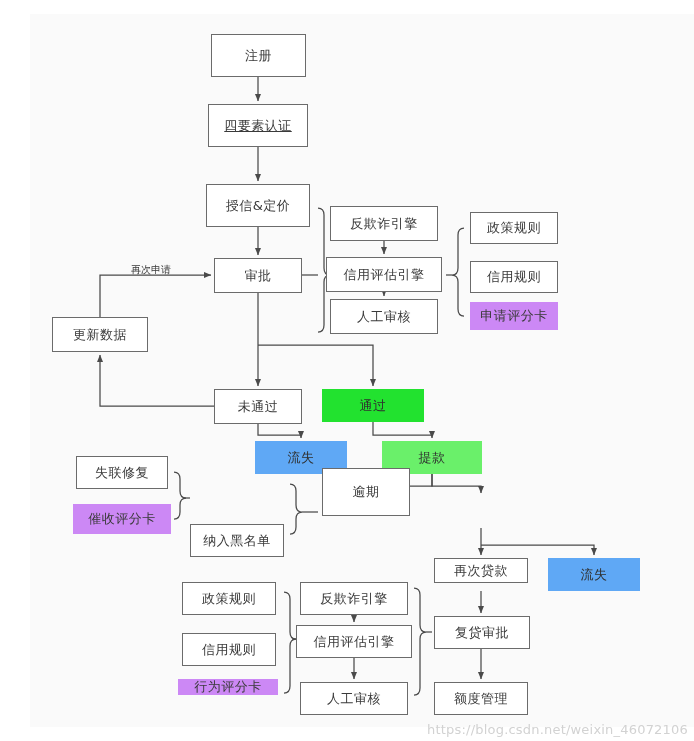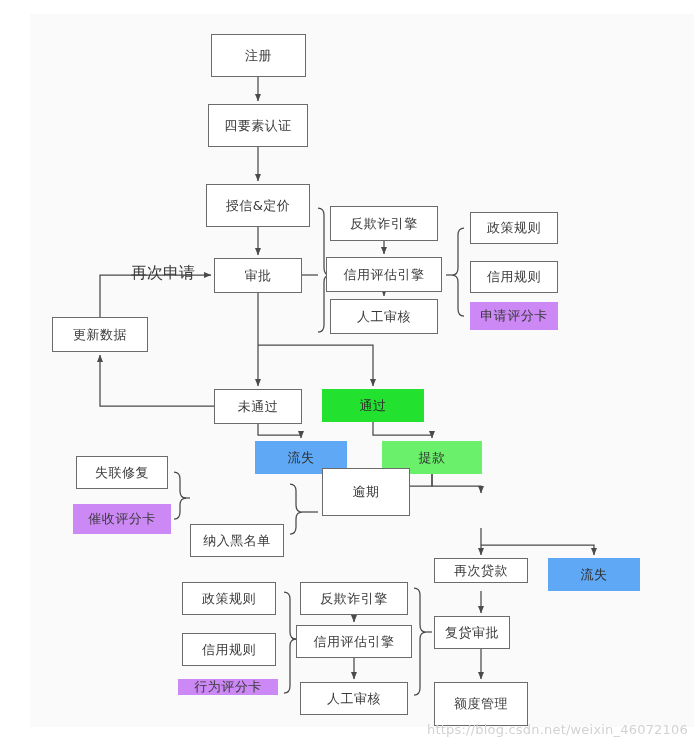--- a/index.html
+++ b/index.html
@@ -43,21 +43,21 @@
     justify-content: center;
     letter-spacing: 0.5px;
     white-space: nowrap;
   }
   .node.green-strong { background: #22e22f; border-color: #22e22f; color: #2f2f2f; }
   .node.green-soft   { background: #6af06a; border-color: #6af06a; color: #2f2f2f; }
   .node.blue         { background: #5fa8f5; border-color: #5fa8f5; color: #2f2f2f; }
   .node.purple       { background: #cc88f5; border-color: #cc88f5; color: #3a3a3a; }
   .edge-label {
     position: absolute;
-    font-size: 16px;
+    font-size: 10px;
     color: #3a3a3a;
     white-space: nowrap;
   }
   .watermark {
     position: absolute;
     right: 6px;
     bottom: 4px;
     font-size: 13px;
     color: #d2d2d2;
     white-space: nowrap;
@@ -124,21 +124,21 @@
 
       <path d="M284,592 q6,0 6,7 L290,632 q0,7 6,7 q-6,0 -6,7 L290,686 q0,7 -6,7"></path>
       <path d="M292,639 L296,639"></path>
 
       <path d="M414,588 q6,0 6,7 L420,625 q0,7 6,7 q-6,0 -6,7 L420,688 q0,7 -6,7"></path>
       <path d="M426,632 L432,632"></path>
     </g>
   </svg>
 
   <div class="node" style="left:211px;top:34px;width:95px;height:43px;">注册</div>
-  <div class="node" style="left:208px;top:104px;width:100px;height:43px;">四要素认证</div>
+  <div class="node" style="left:208px;top:104px;width:100px;height:43px;text-decoration:underline;">四要素认证</div>
   <div class="node" style="left:206px;top:184px;width:104px;height:43px;">授信&amp;定价</div>
   <div class="node" style="left:214px;top:258px;width:88px;height:35px;">审批</div>
   <div class="node" style="left:52px;top:317px;width:96px;height:35px;">更新数据</div>
 
   <div class="node" style="left:330px;top:206px;width:108px;height:35px;">反欺诈引擎</div>
   <div class="node" style="left:326px;top:257px;width:116px;height:35px;">信用评估引擎</div>
   <div class="node" style="left:330px;top:299px;width:108px;height:35px;">人工审核</div>
 
   <div class="node" style="left:470px;top:212px;width:88px;height:32px;">政策规则</div>
   <div class="node" style="left:470px;top:261px;width:88px;height:32px;">信用规则</div>
@@ -149,22 +149,22 @@
   <div class="node blue" style="left:255px;top:441px;width:92px;height:33px;">流失</div>
   <div class="node green-soft" style="left:382px;top:441px;width:100px;height:33px;">提款</div>
 
   <div class="node" style="left:76px;top:456px;width:92px;height:33px;">失联修复</div>
   <div class="node purple" style="left:73px;top:504px;width:98px;height:30px;">催收评分卡</div>
   <div class="node" style="left:190px;top:524px;width:94px;height:33px;">纳入黑名单</div>
 
   <div class="node" style="left:322px;top:468px;width:88px;height:48px;">逾期</div>
   <div class="node" style="left:434px;top:558px;width:94px;height:25px;">再次贷款</div>
   <div class="node blue" style="left:548px;top:558px;width:92px;height:33px;">流失</div>
-  <div class="node" style="left:434px;top:616px;width:76px;height:33px;">复贷审批</div>
-  <div class="node" style="left:434px;top:682px;width:94px;height:44px;">额度管理</div>
+  <div class="node" style="left:434px;top:616px;width:96px;height:33px;">复贷审批</div>
+  <div class="node" style="left:434px;top:682px;width:94px;height:33px;">额度管理</div>
 
   <div class="node" style="left:182px;top:582px;width:94px;height:33px;">政策规则</div>
   <div class="node" style="left:182px;top:633px;width:94px;height:33px;">信用规则</div>
   <div class="node purple" style="left:178px;top:679px;width:100px;height:16px;">行为评分卡</div>
   <div class="node" style="left:300px;top:582px;width:108px;height:33px;">反欺诈引擎</div>
   <div class="node" style="left:296px;top:625px;width:116px;height:33px;">信用评估引擎</div>
   <div class="node" style="left:300px;top:682px;width:108px;height:33px;">人工审核</div>
 
   <div class="edge-label" style="left:131px;top:263px;">再次申请</div>
 

